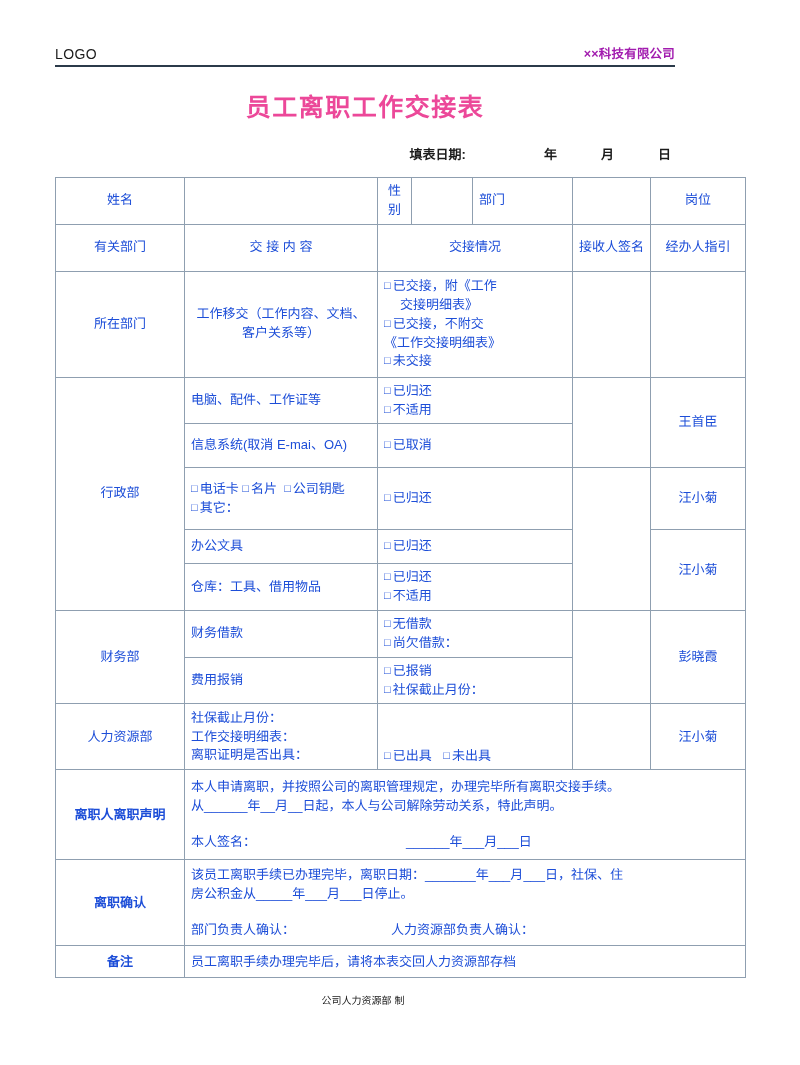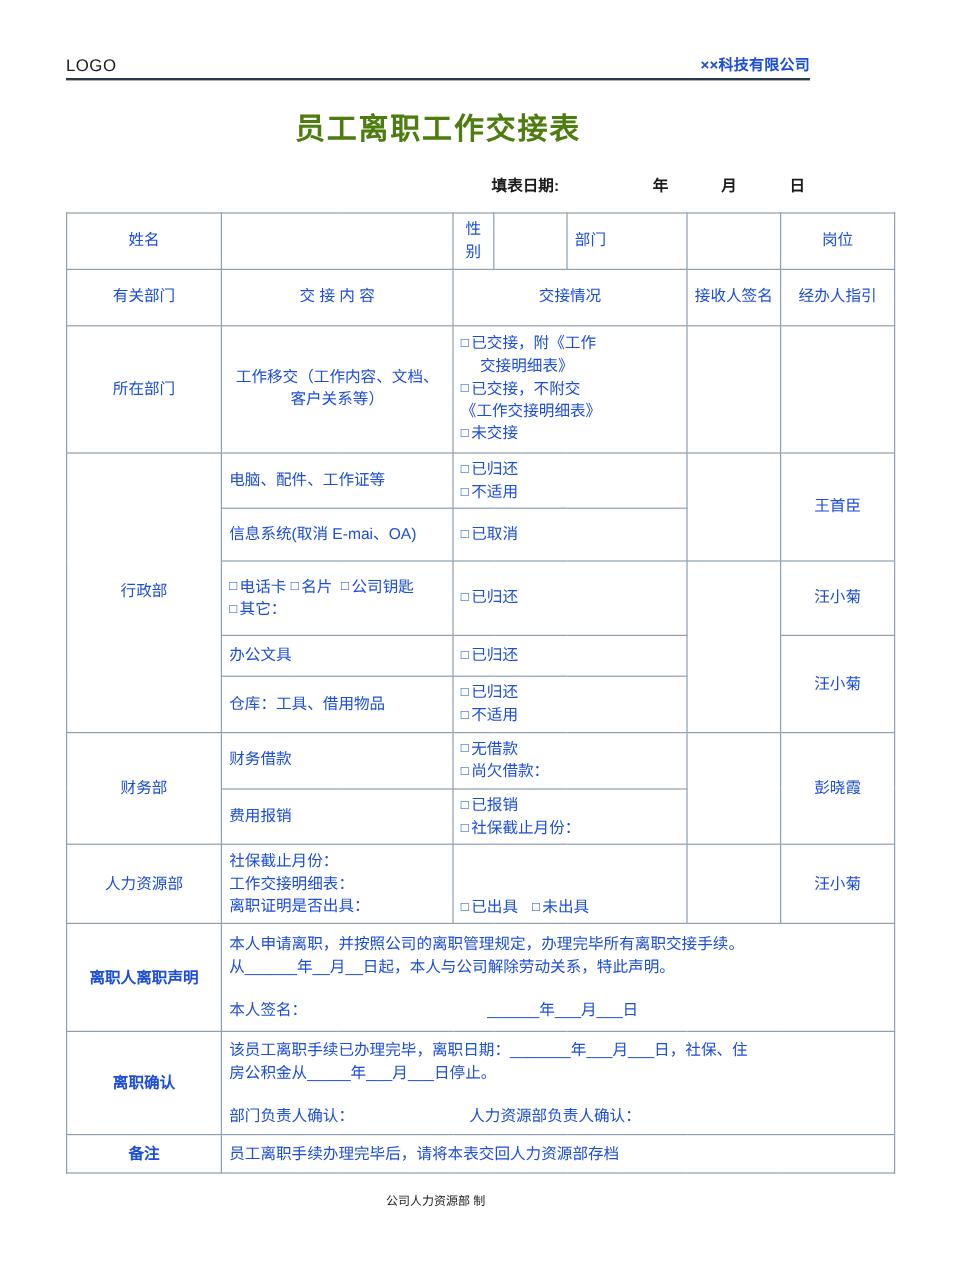--- a/index.html
+++ b/index.html
@@ -33,31 +33,31 @@
     height: 24px;
   }
   .logo-text {
     font-size: 14px;
     letter-spacing: .4px;
     color: #1b1b1b;
   }
   .company-name {
     font-size: 12.5px;
     font-weight: 700;
-    color: #1d4ed8;
+    color: #a21caf;
     letter-spacing: .2px;
   }
 
   .doc-title {
     text-align: center;
     font-size: 25px;
     font-weight: 700;
     letter-spacing: 1.5px;
     margin-top: 20px;
-    color: #4d7c0f;
+    color: #ec4899;
   }
 
   .fill-date {
     margin-top: 21px;
     text-align: right;
     font-size: 13px;
     font-weight: 700;
     color: #1b1b1b;
     padding-right: 4px;
   }

